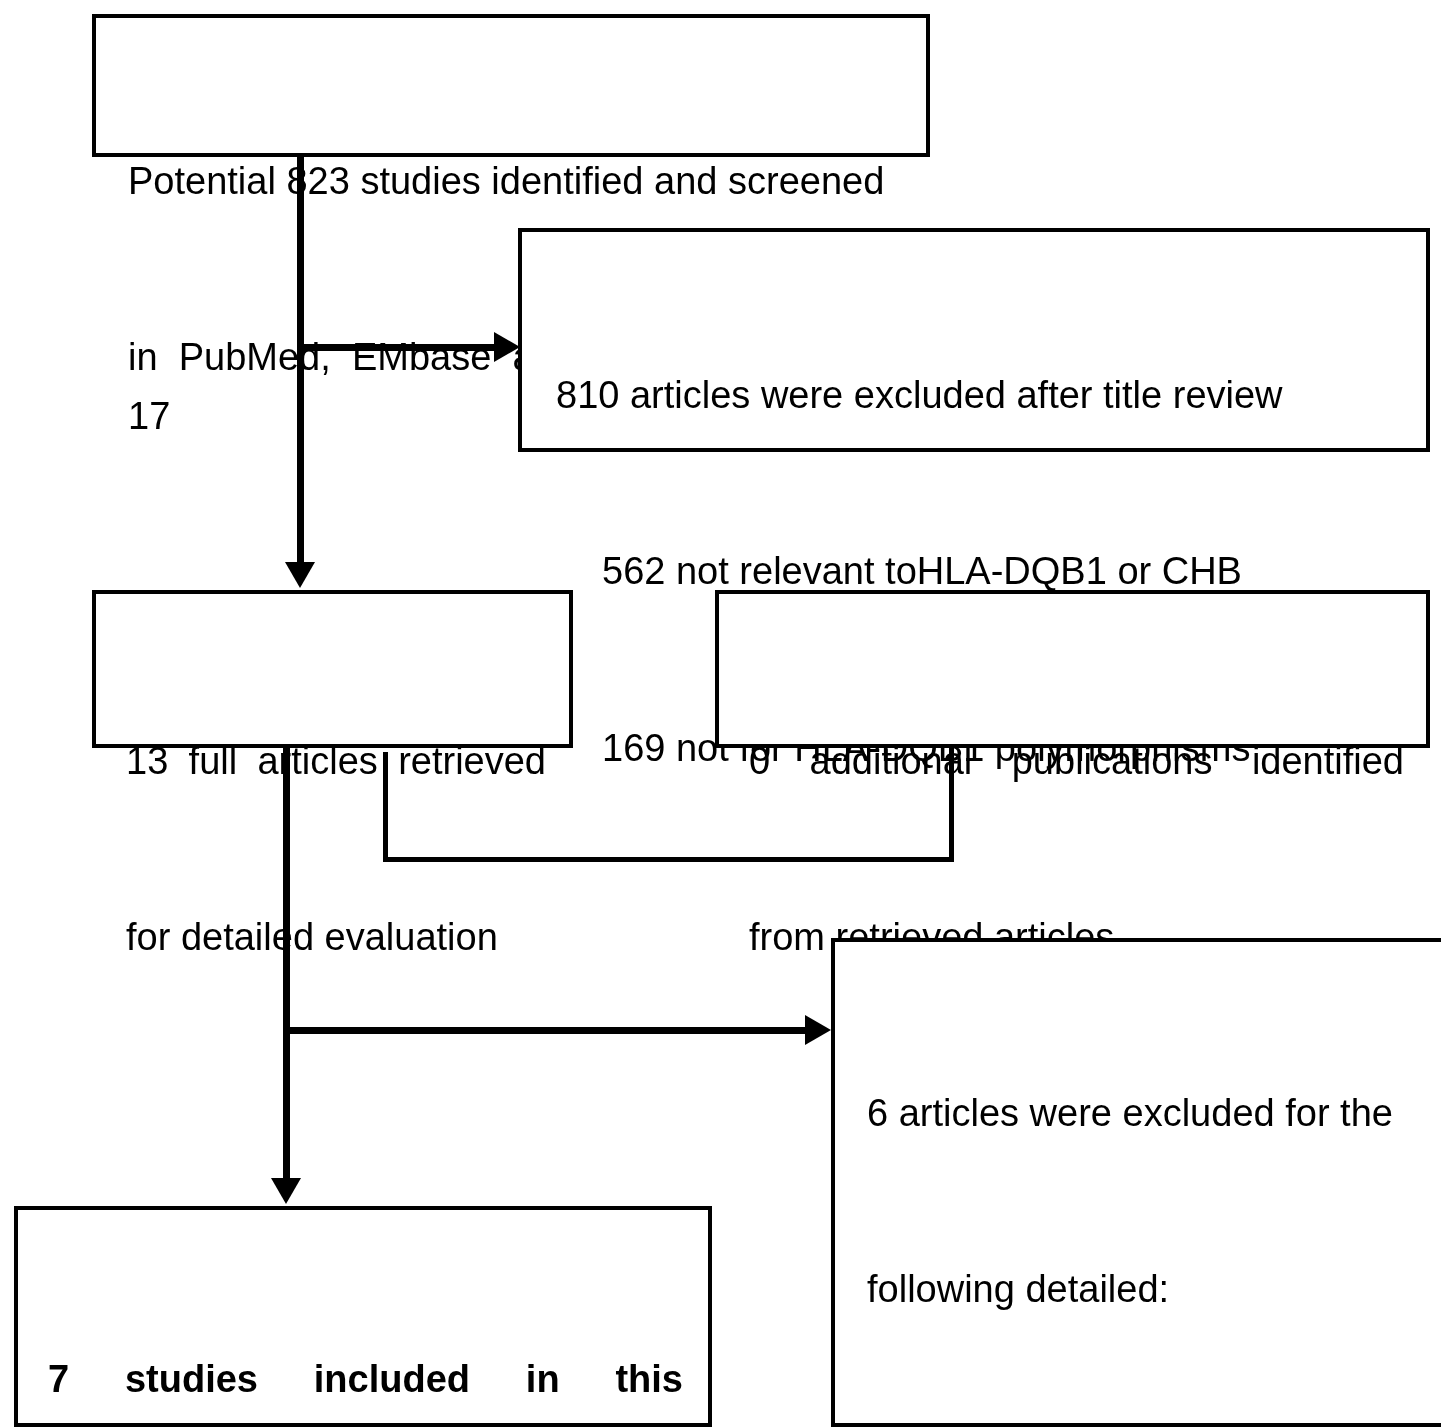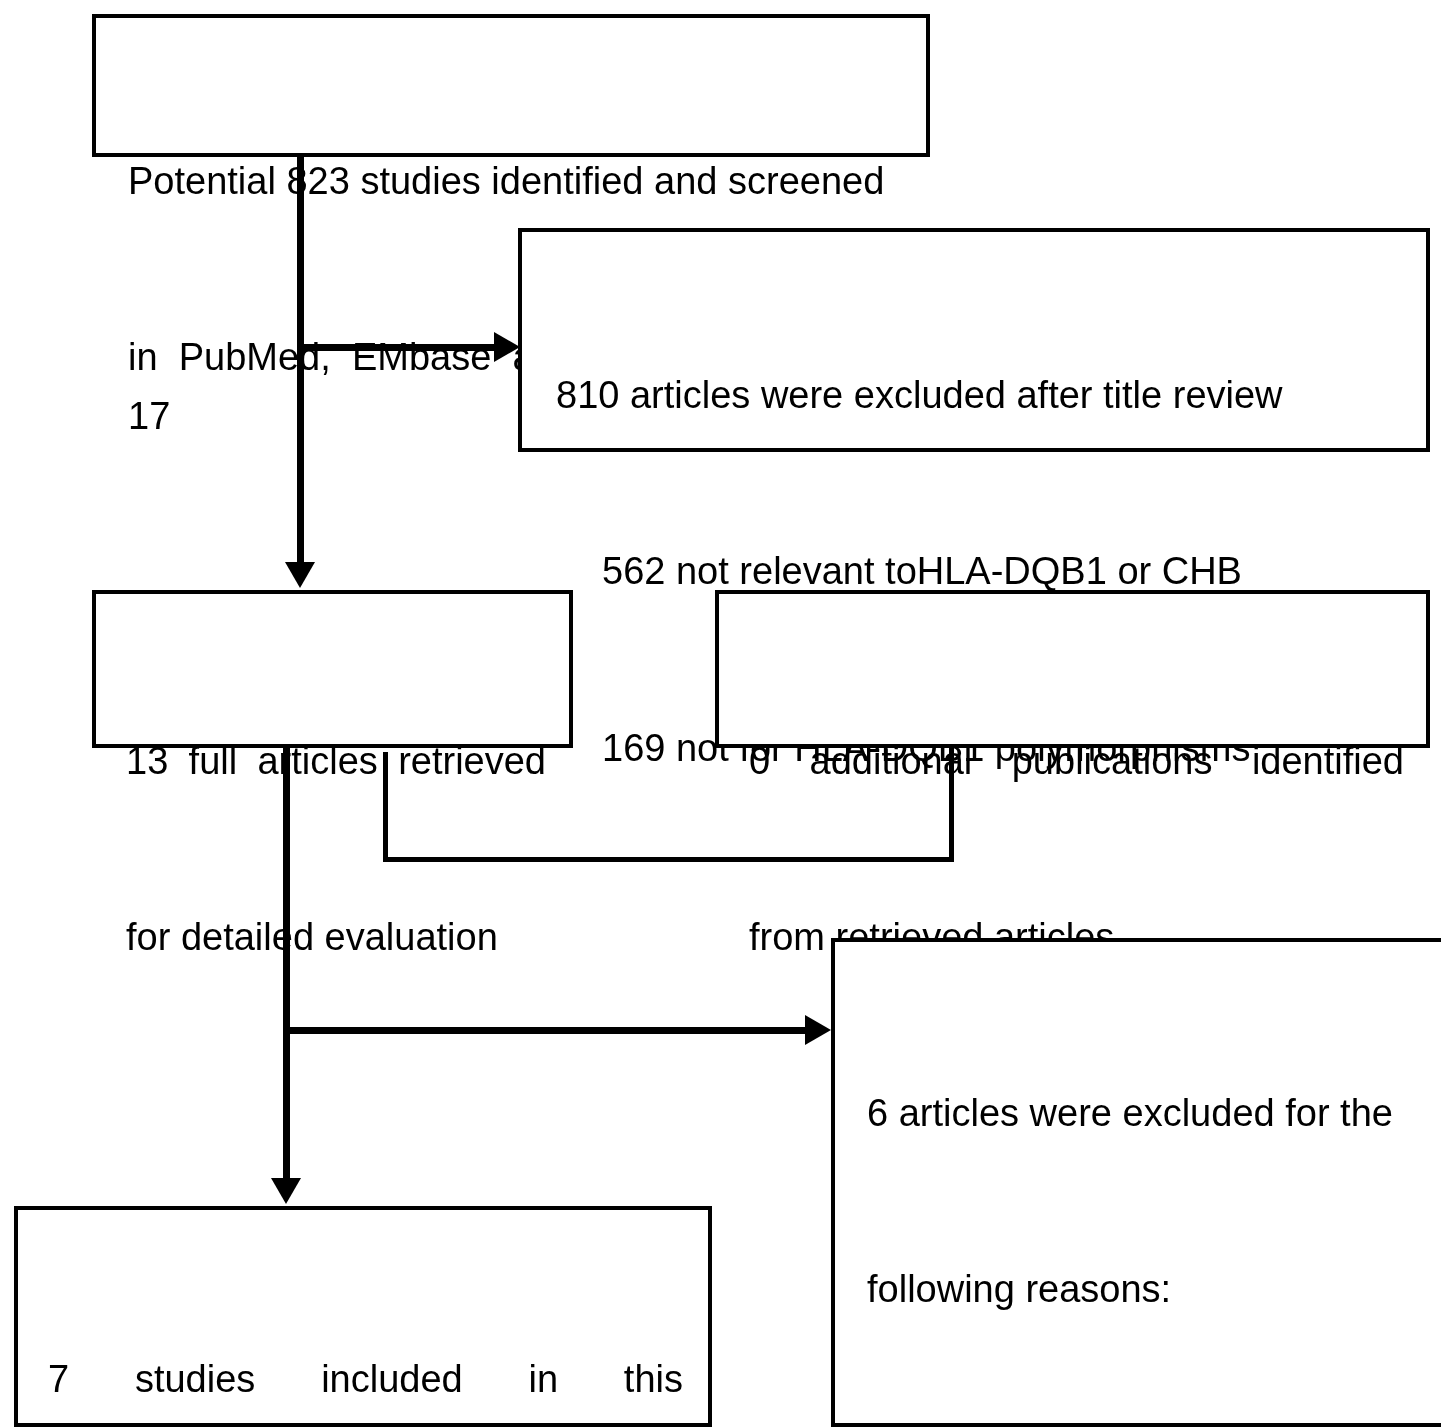--- a/index.html
+++ b/index.html
@@ -84,28 +84,28 @@
   <div class="box" style="left:715px; top:590px; width:715px; height:158px;">
     <div class="box-text" style="position:absolute; left:30px; top:20px; width:655px;">
       <div class="just">0 additional publications identified</div>
       <div>from retrieved articles</div>
     </div>
   </div>
 
   <div class="box" style="left:831px; top:938px; width:706px; height:489px;padding-left:39px;">
     <div class="box-text" style="position:absolute; left:32px; top:24px; width:540px;">
       <div>6 articles were excluded for the</div>
-      <div>following reasons:</div>
+      <div>following detailed:</div>
       
       
       
     </div>
   </div>
 
-  <div class="box" style="left:14px; top:1206px; width:698px; height:221px;">
+  <div class="box" style="left:14px; top:1206px; width:698px; height:221px;font-weight:bold;">
     <div class="box-text" style="position:absolute; left:30px; top:22px; width:635px;">
       <div class="just">7    studies    included    in    this</div>
       
     </div>
   </div>
 
   <div class="line-v" style="left:297px; top:157px; width:7px; height:407px;"></div>
   <div class="arrow-down" style="left:285px; top:562px;"></div>
 
   <div class="line-h" style="left:297px; top:344px; width:200px; height:7px;"></div>

